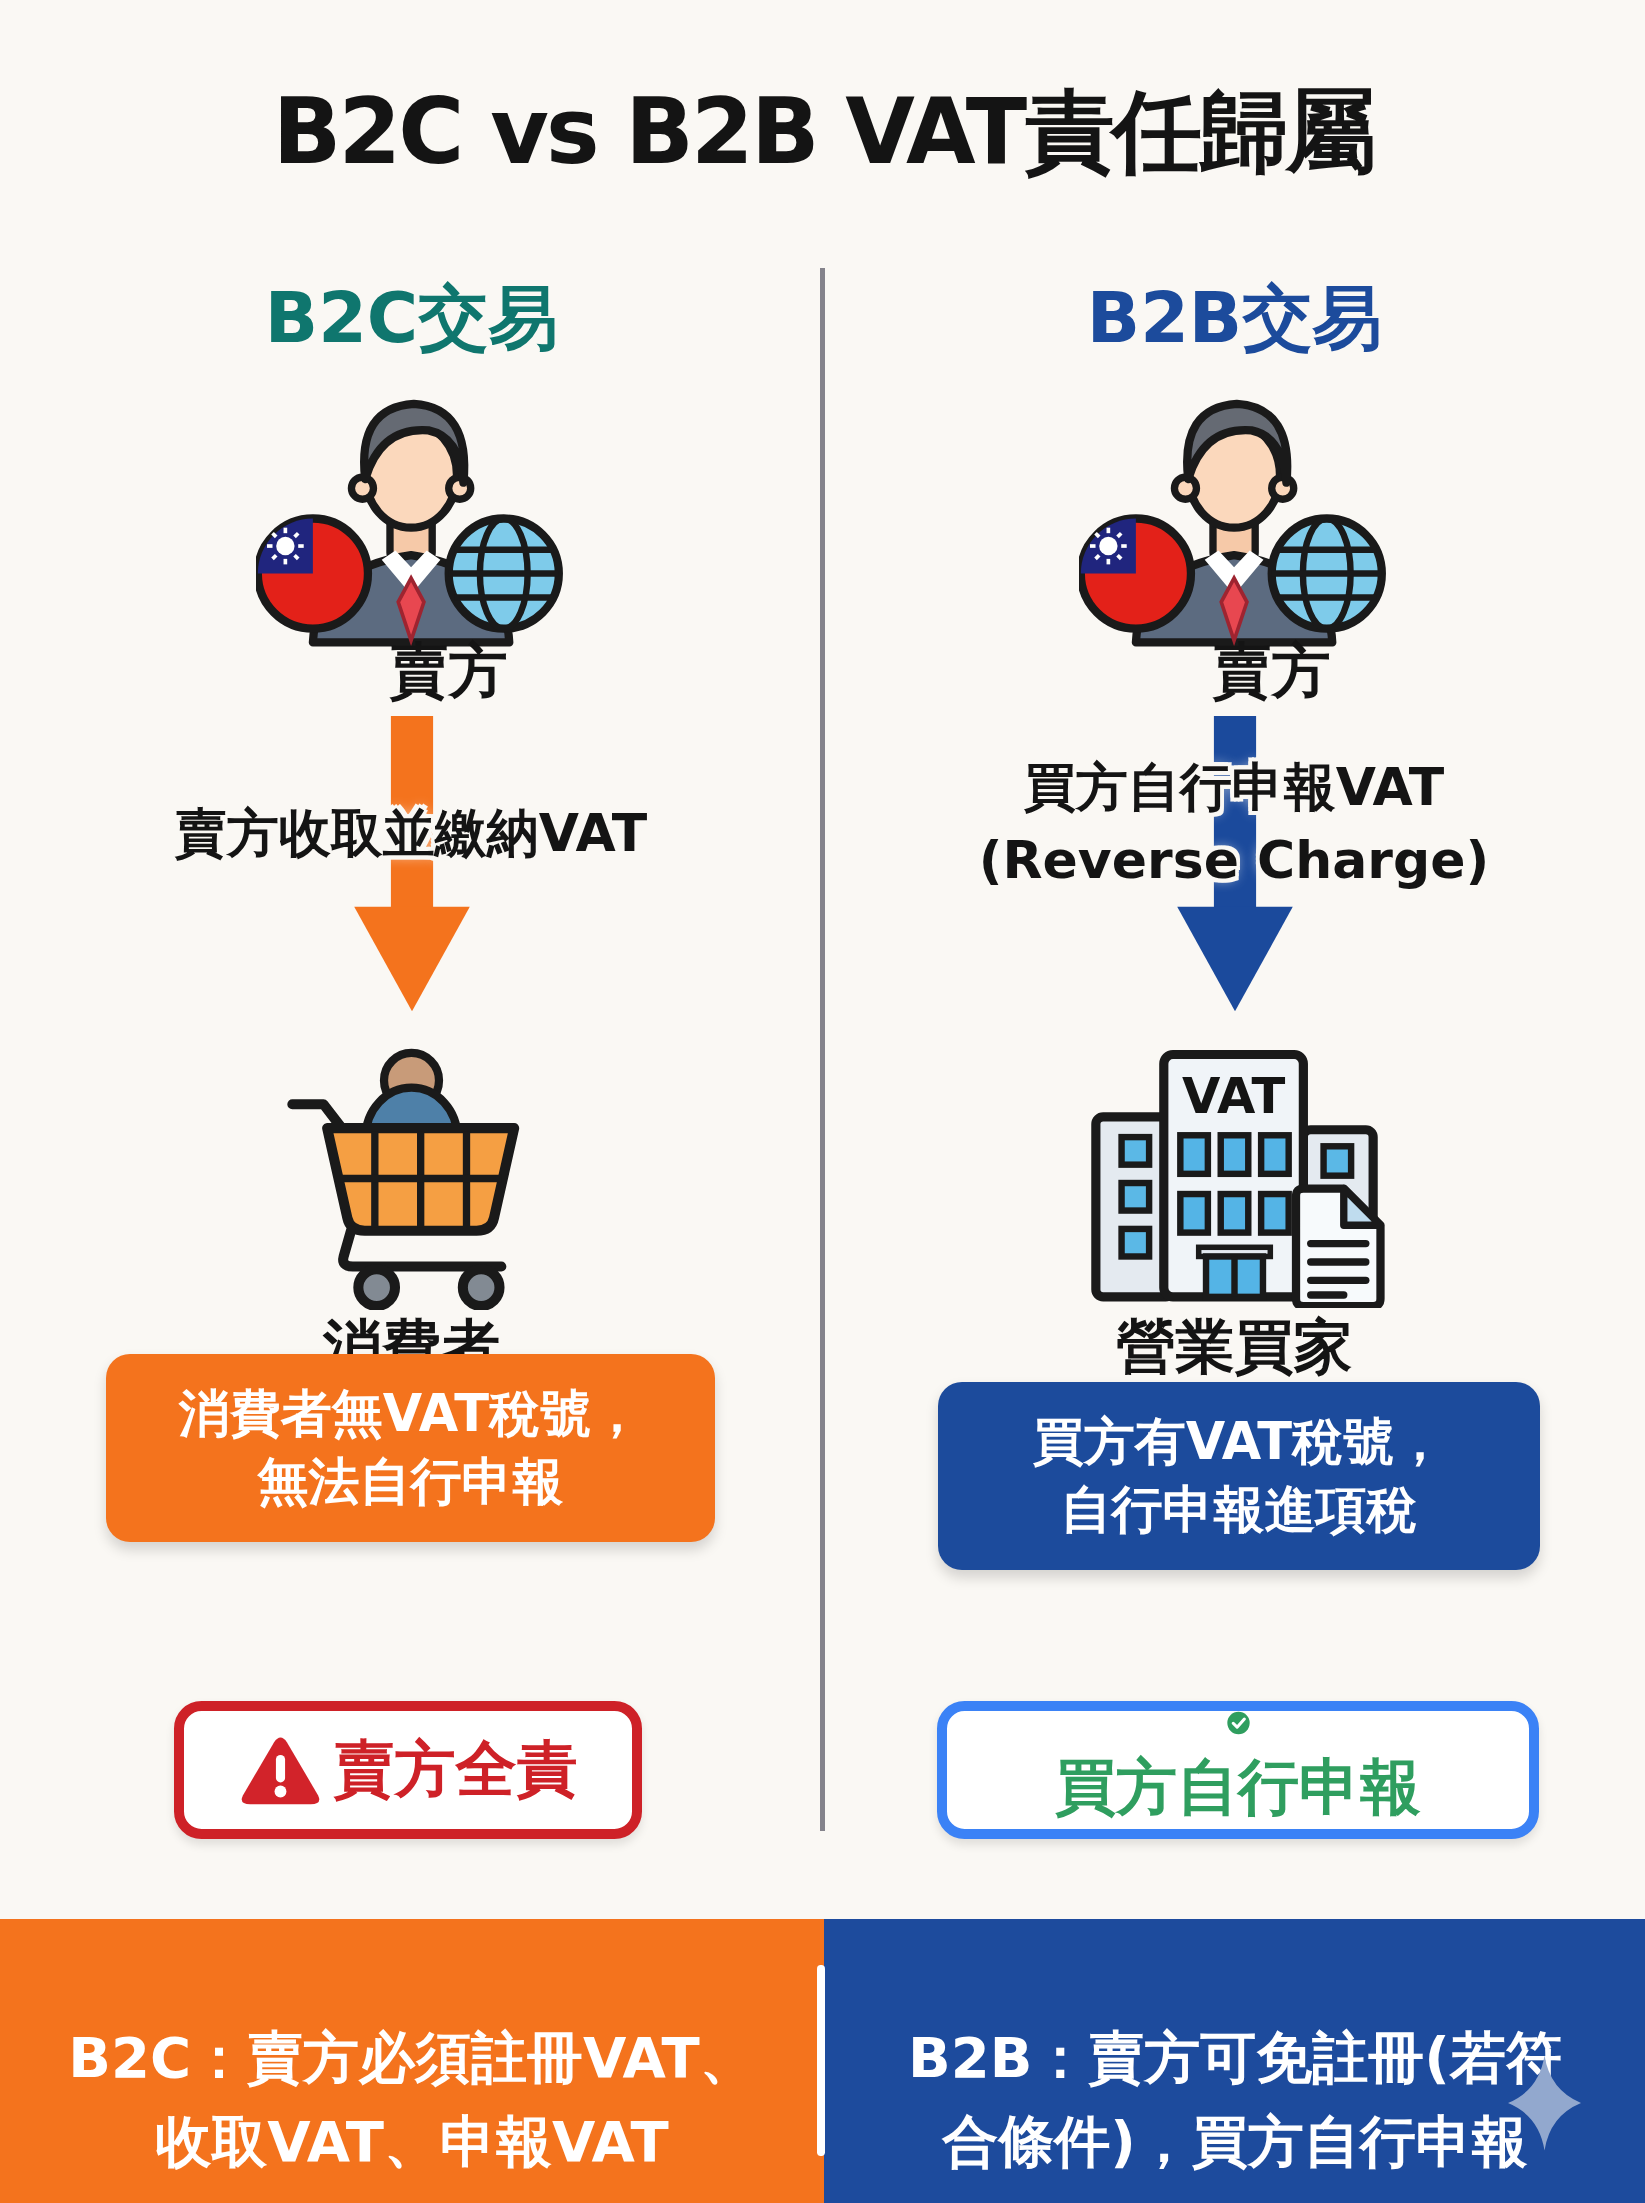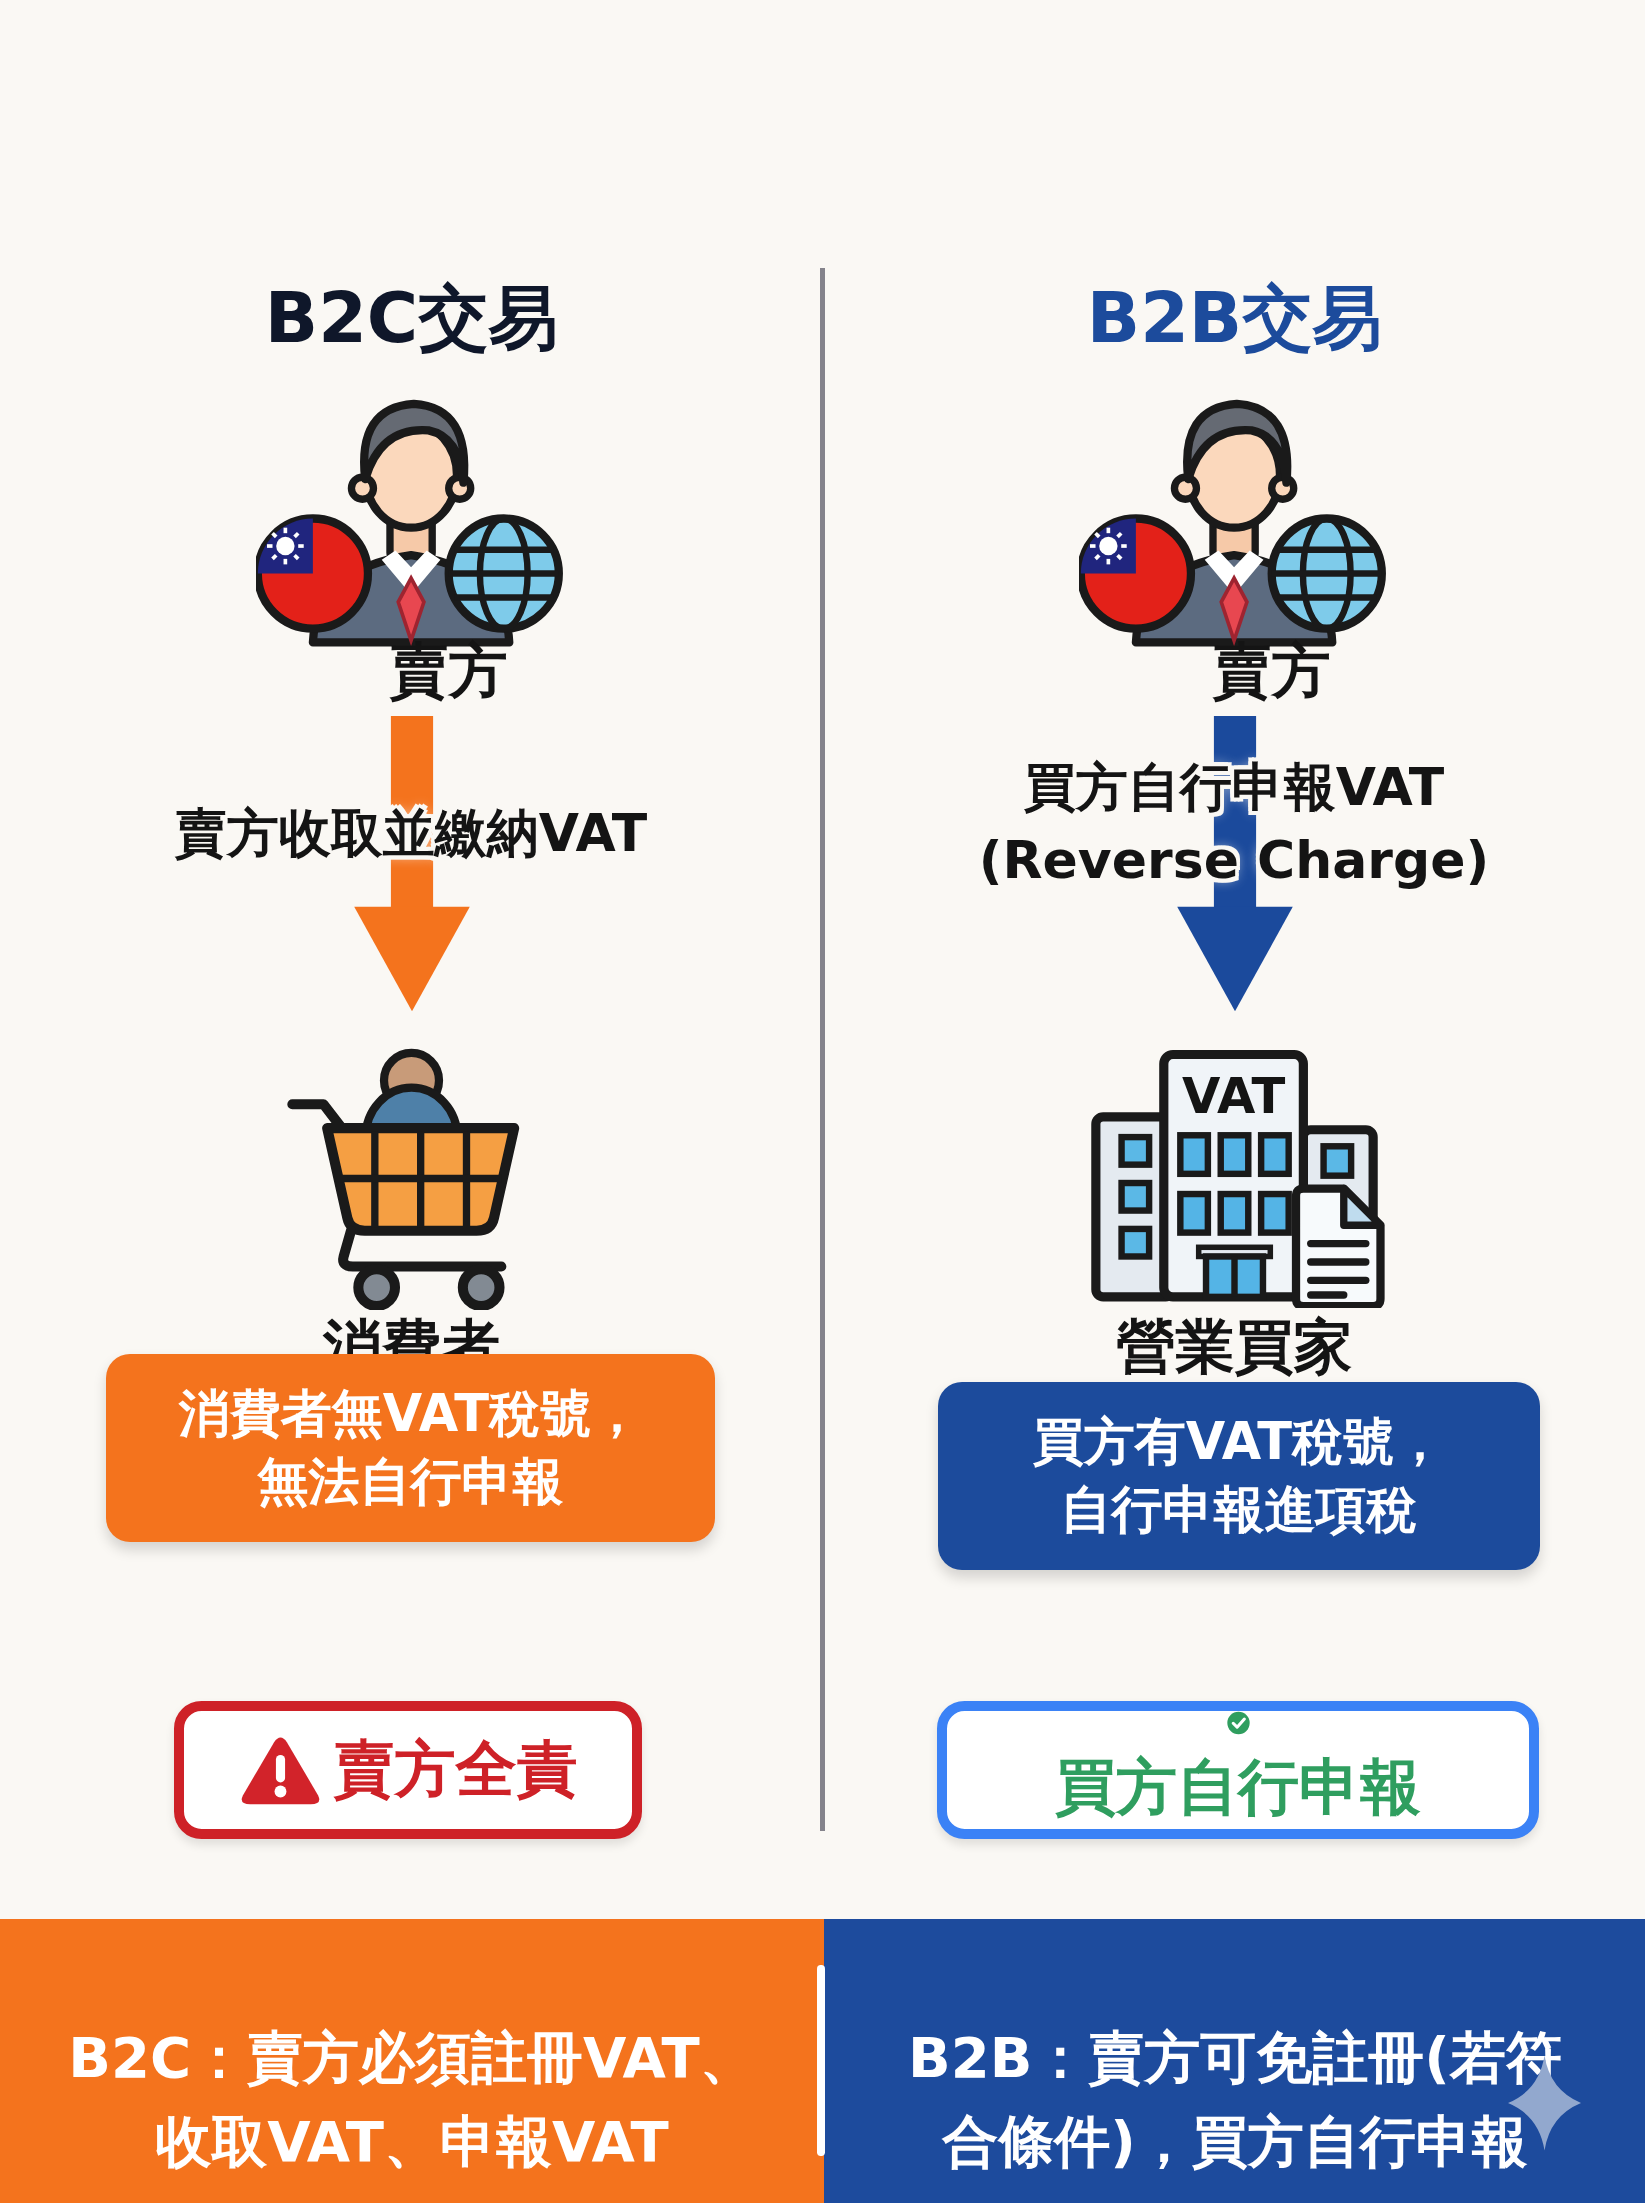--- a/index.html
+++ b/index.html
@@ -15,21 +15,21 @@
     font-size:90px;font-weight:900;letter-spacing:-2.8px;color:#141414;
   }
   .divider{left:820px;top:268px;width:4.6px;height:1563px;background:#84838b;}
   .col{position:absolute;top:0;width:823px;height:2204px;}
   .col-left{left:0;}
   .col-right{left:823px;}
   .col-header{
     top:272px;left:0;width:100%;text-align:center;
     font-size:70px;font-weight:900;
   }
-  .col-left .col-header{color:#0f172a;}
+  .col-left .col-header{color:#0f766e;}
   .col-right .col-header{color:#1c4b9c;}
   .seller-icon{top:389px;left:50%;margin-left:-156px;}
   .actor-label{
     left:0;width:100%;text-align:center;font-size:59px;font-weight:900;color:#141414;
   }
   .seller-label{top:632px;padding-left:37px;}
   .arrow-svg{top:716px;left:50%;margin-left:-69px;}
   .arrow-caption{
     left:-129px;width:1080px;text-align:center;font-weight:900;color:#141414;
     font-size:52px;line-height:73px;
@@ -76,20 +76,21 @@
   .footer-b2b{left:824px;width:822px;background:#1d4b9d;}
   .footer-gap-bar{left:817px;top:1965px;width:8.3px;height:191px;background:#ffffff;border-radius:3.7px;}
   .sparkle{left:1508px;top:2055px;}
   svg{display:block;}
 </style>
 </head>
 <body>
 
 <div class="canvas">
 
+  <div class="abs title">B2C vs B2B VAT責任歸屬</div>
 
   <div class="abs divider"></div>
 
   <div class="col col-left">
 
     <div class="abs col-header">B2C交易</div>
 
     <svg class="abs seller-icon" width="312" height="259" viewBox="0 0 340 282">
       <g>
         <rect x="146" y="120" width="46" height="70" rx="12" fill="#f6c9a8" stroke="#1a1a1a" stroke-width="8"></rect>

